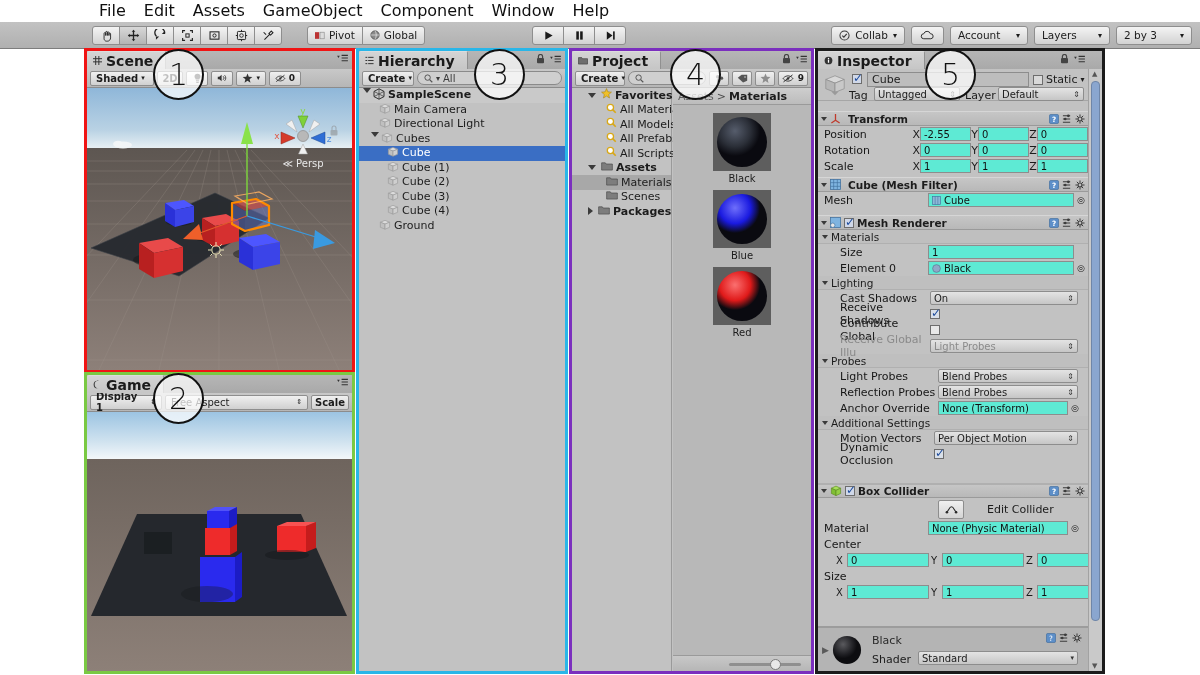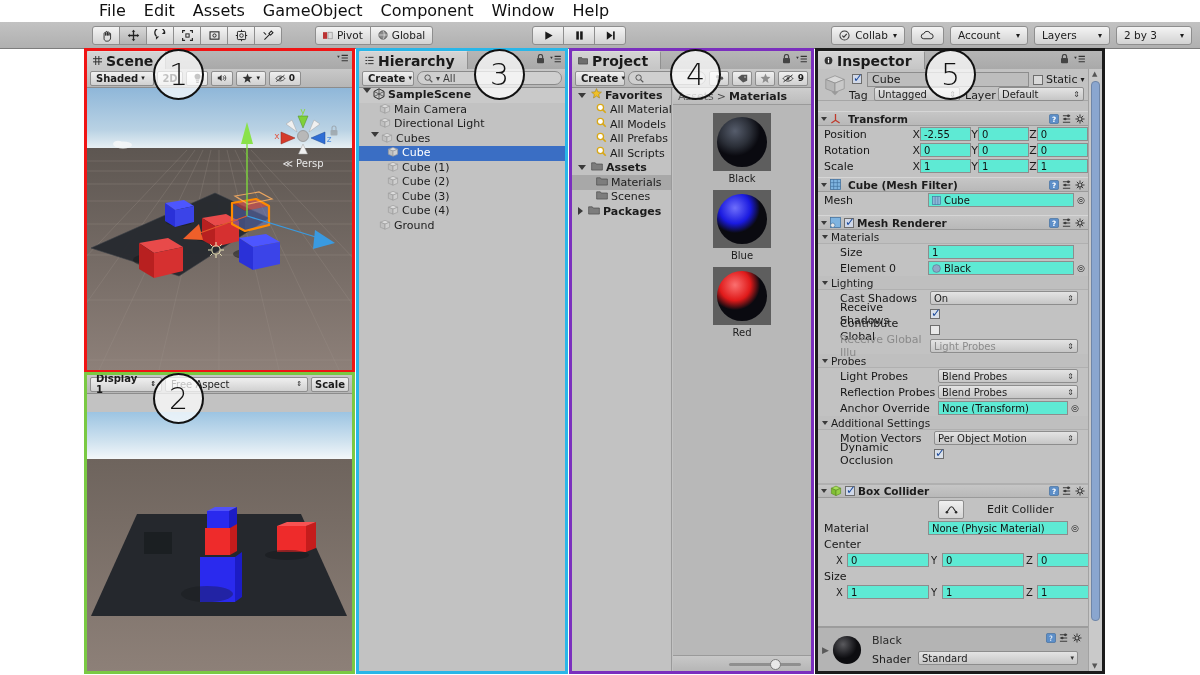--- a/index.html
+++ b/index.html
@@ -31,21 +31,21 @@
   .tbtn {
     width:28px; height:19px; border:1px solid #8e8e8e;
     background:linear-gradient(180deg,#f4f4f4,#d2d2d2);
     display:flex; align-items:center; justify-content:center;
     margin-left:-1px; position:relative;
   }
   .tbtn:first-child { margin-left:0; border-radius:3px 0 0 3px; }
   .tbtn.last { border-radius:0 3px 3px 0; }
   .tbtn.on { background:linear-gradient(180deg,#d8d8d8,#b4b4b4); }
   .tbtn svg { display:block; }
-  .pivot-grp { margin-left:34px; display:flex;justify-content:space-between; }
+  .pivot-grp { margin-left:26px; display:flex;justify-content:space-between; }
   .pbtn {
     height:19px; border:1px solid #8e8e8e;
     background:linear-gradient(180deg,#f4f4f4,#d2d2d2);
     display:flex; align-items:center; gap:4px; padding:0 7px;
     font-size:10.5px; margin-left:-1px;
   }
   .pbtn:first-child { border-radius:3px 0 0 3px; }
   .pbtn:last-child { border-radius:0 3px 3px 0; }
 
   .tb-center { position:absolute; left:533px; display:flex; }
@@ -102,21 +102,21 @@
 
   
   .h-row { height:14.5px; display:flex; align-items:flex-start; font-size:11px; padding-left:4px; white-space:nowrap; }
   .h-row.sel { background:#3a6ec4; color:#fff; }
   .h-row.scene { background:#c9c9c9; font-weight:bold; }
   .tri { width:0;height:0;border-left:4.5px solid transparent;border-right:4.5px solid transparent;border-top:5px solid #3a3a3a; margin-right:2px; flex:none;}
   .tri.r { border-top:4.5px solid transparent;border-bottom:4.5px solid transparent;border-left:5px solid #3a3a3a;border-right:none;}
   .cubeicon { width:12px;height:12px;flex:none; }
 
   
-  .p-row { height:14.5px; display:flex; align-items:center; font-size:11px; padding-left:3px; white-space:nowrap; gap:3px;}
+  .p-row { height:14.5px; display:flex; align-items:center; font-size:11px; padding-left:13px; white-space:nowrap; gap:3px;}
   .p-row.sel { background:#a8a8a8; }
   .p-row.bold { font-weight:bold; }
   .comp-head {
     height:15px; background:linear-gradient(180deg,#c6c6c6,#b8b8b8);
     border-top:1px solid #d6d6d6; border-bottom:1px solid #9a9a9a;
     display:flex; align-items:center; gap:3px; padding:0 3px; font-weight:bold; font-size:10.5px;
   }
   .comp-icons { margin-left:auto; display:flex; gap:3px; align-items:center; }
   .row { height:16px; display:flex; align-items:center; padding-left:6px; }
   .lab { color:#171717; }
@@ -451,20 +451,34 @@
           <rect x="-3.5" y="0" width="7" height="5.5" rx="1" fill="#8a8a8a"></rect>
           <path d="M-2 0v-2a2 2 0 014 0v2" fill="none" stroke="#8a8a8a" stroke-width="1.1"></path>
         </g>
       </svg>
     </div>
   </div>
 
   <div class="frame" style="left:84px; top:372px; width:271px; height:302px; border-color:#7ac943;"></div>
 
   <div class="panel" style="left:87px; top:375px; width:265px; height:296px;">
+    <div class="tabrow">
+      <div class="tab">
+        <svg width="9" height="9" viewBox="0 0 10 10">
+            <path d="M5 .7A4.3 4.3 0 105 9.3a3.6 3.6 0 001.6-.4 3.6 3.6 0 01-4.7-3.9A3.6 3.6 0 016.6 1.1 3.6 3.6 0 005 .7z" fill="#333"></path>
+          </svg>
+        <span>Game</span>
+      </div>
+      <div class="tabrow-right">
+        <svg width="13" height="9" viewBox="0 0 14 10">
+            <path d="M1 2l3 0 -1.5 2.4z" fill="#333"></path>
+            <path d="M6 1.5h7M6 4.5h7M6 7.5h7" stroke="#333" stroke-width="1.2"></path>
+          </svg>
+      </div>
+    </div>
     <div class="subbar">
       <div class="sbtn" style="width:72px; justify-content:space-between;">
         <span>Display 1</span>
         <span style="font-size:7px;">⇕</span>
       </div>
       <div class="sbtn" style="flex:1; justify-content:space-between; font-weight:normal;">
         <span>Free Aspect</span>
         <span style="font-size:7px;">⇕</span>
       </div>
       <div class="sbtn" style="width:38px; justify-content:center;">

